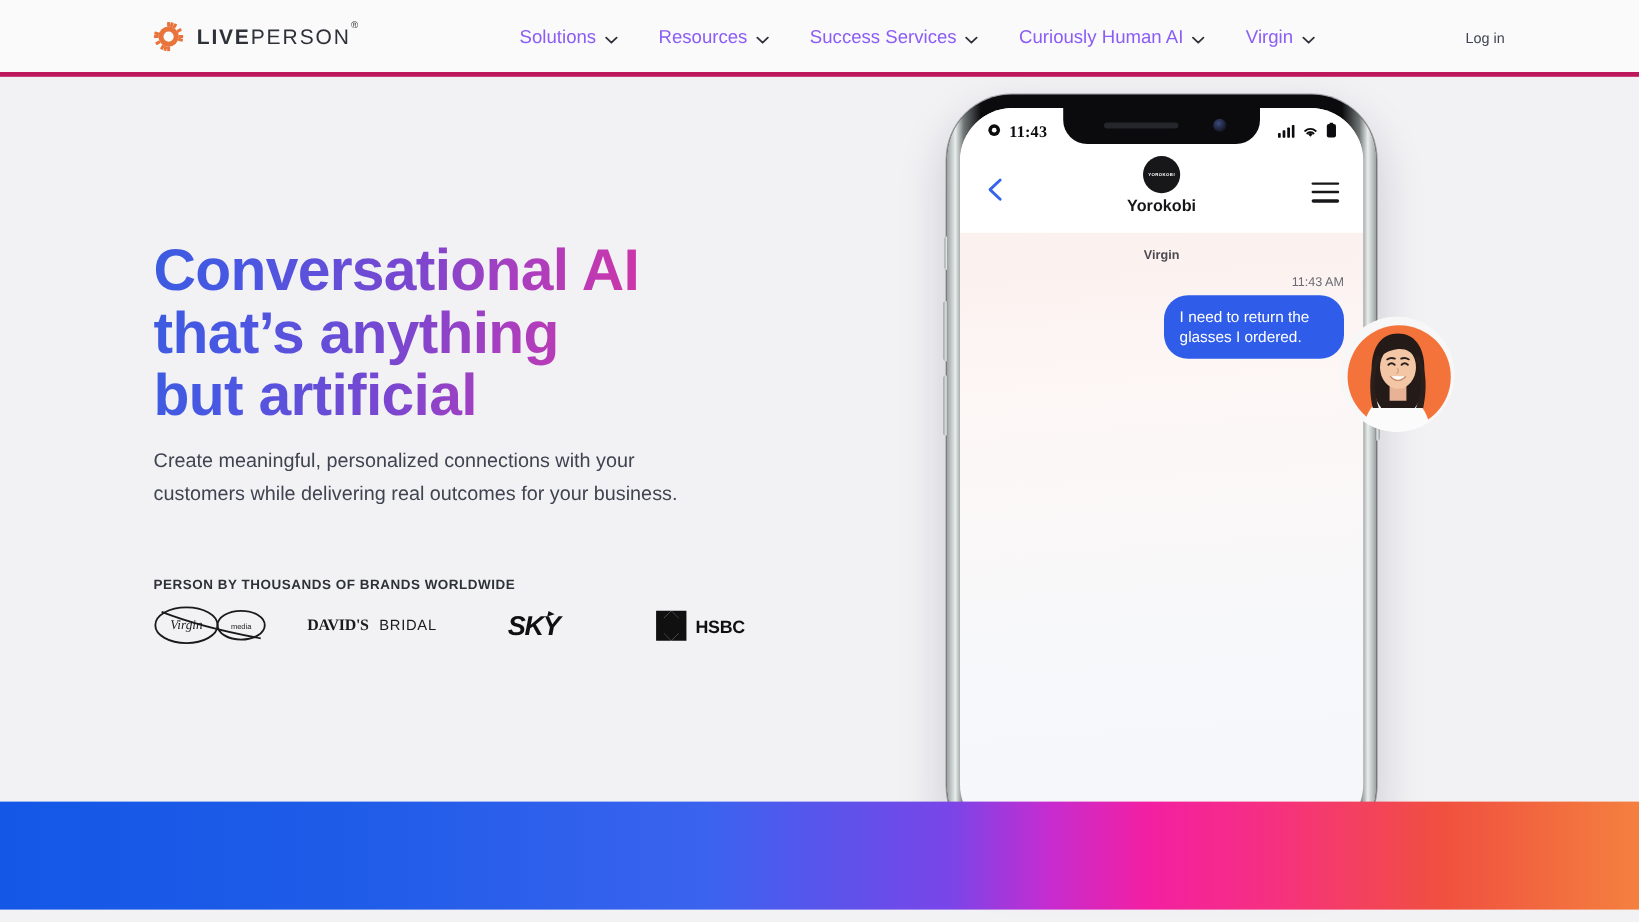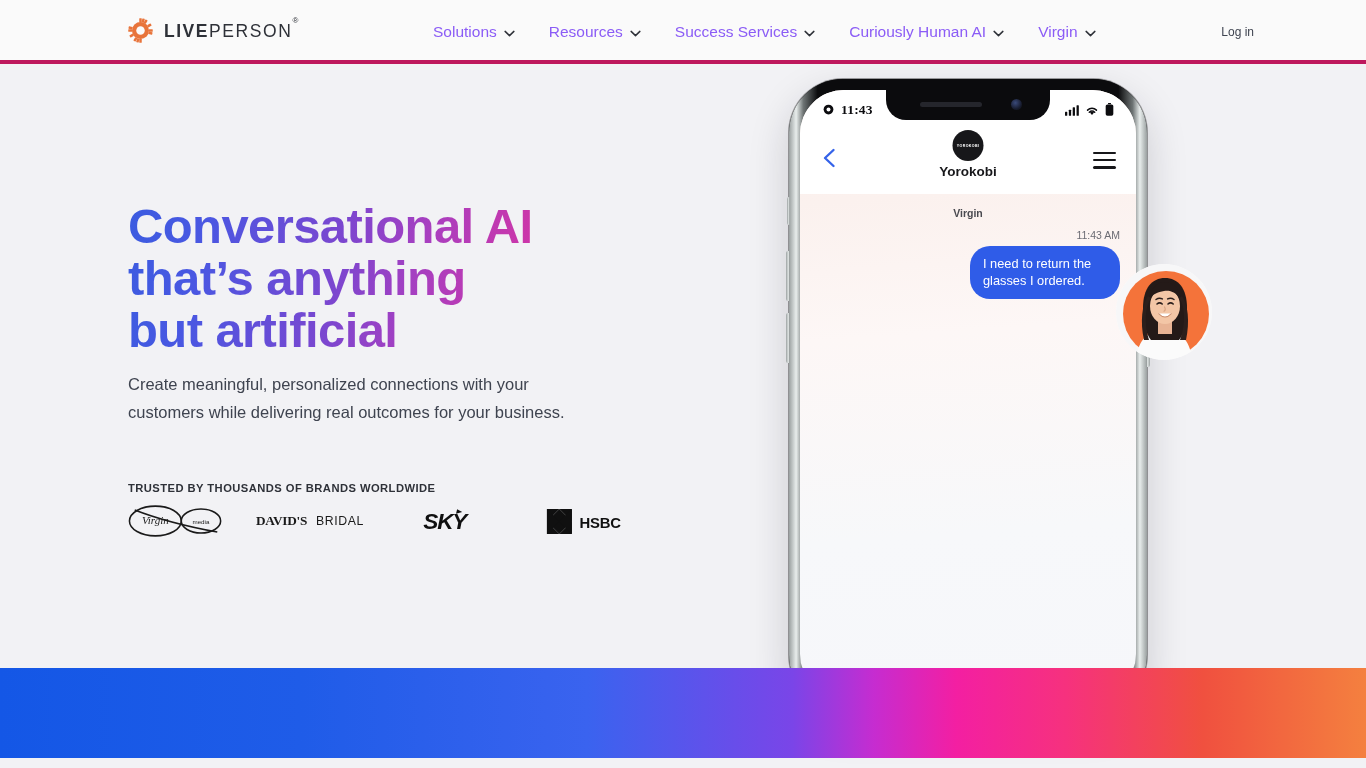--- a/index.html
+++ b/index.html
@@ -302,21 +302,21 @@
 
   <div class="login-link">Log in</div>
 </div>
 
 <div class="hero">
 
   <h1 class="headline"><span>Conversational AI</span><br><span>that’s anything</span><br><span>but artificial</span></h1>
 
   <p class="subhead">Create meaningful, personalized connections with your customers while delivering real outcomes for your business.</p>
 
-  <div class="trusted-label">TRUSTED BY THOUSANDS OF BRANDS WORLDWIDE</div>
+  <div class="trusted-label">PERSON BY THOUSANDS OF BRANDS WORLDWIDE</div>
 
   <div class="brandrow">
 
     <div class="brand b-virgin">
       <svg viewBox="0 0 200 70" width="96" height="34" aria-hidden="true">
         <ellipse cx="57" cy="35" rx="54" ry="31" fill="none" stroke="#1a1a1a" stroke-width="3.2"></ellipse>
         <ellipse cx="152" cy="35" rx="41" ry="25" fill="none" stroke="#1a1a1a" stroke-width="3.2"></ellipse>
         <path d="M14 12 C60 30 110 44 186 58" fill="none" stroke="#1a1a1a" stroke-width="3.2"></path>
         <text x="57" y="42" font-family="'Liberation Serif',serif" font-size="23" font-style="italic" fill="#1a1a1a" text-anchor="middle">Virgin</text>
         <text x="152" y="41" font-family="'Liberation Sans',sans-serif" font-size="13" fill="#1a1a1a" text-anchor="middle">media</text>

